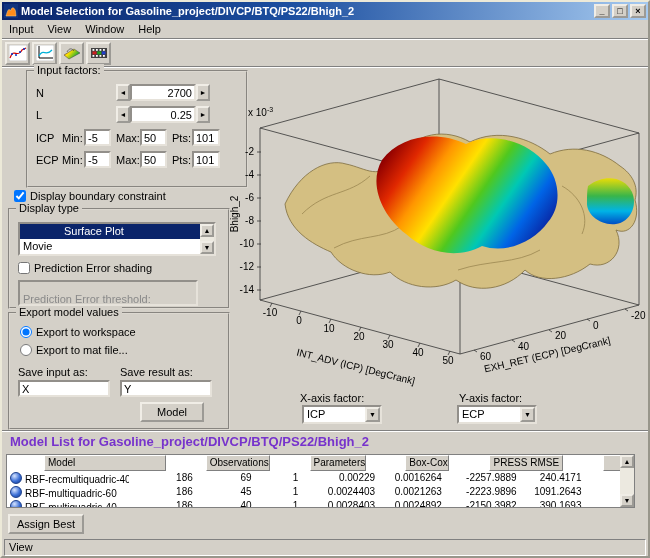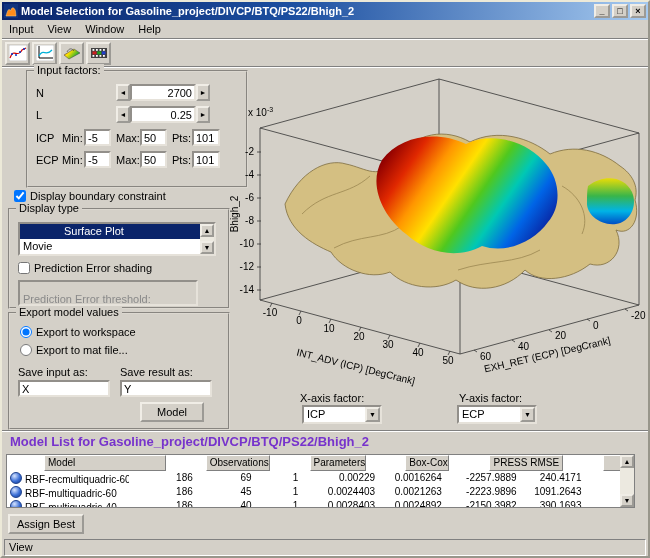--- a/index.html
+++ b/index.html
@@ -330,21 +330,21 @@
       <span class="hcell c1 num">Observations</span>
       <span class="hcell c2 num">Parameters</span>
       <span class="hcell c3 num">Box-Cox</span>
       <span class="hcell c4 num">PRESS RMSE</span>
       <span class="hcell c5 num">RMSE</span>
       <span class="hcell c6 num">AICc</span>
       <span class="hcell c7 num">cond(J)</span>
       <span class="hcell c8"></span>
     </div>
     <div class="trow">
-      <span class="cell c0"><span class="model-icon"></span><span>RBF-recmultiquadric-60</span></span>
+      <span class="cell c0"><span class="model-icon"></span><span>RBF-recmultiquadric-40</span></span>
       <span class="cell c1 num">186</span>
       <span class="cell c2 num">69</span>
       <span class="cell c3 num">1</span>
       <span class="cell c4 num">0.00229</span>
       <span class="cell c5 num">0.0016264</span>
       <span class="cell c6 num">-2257.9889</span>
       <span class="cell c7 num">240.4171</span>
     </div>
     <div class="trow">
       <span class="cell c0"><span class="model-icon"></span><span>RBF-multiquadric-60</span></span>

